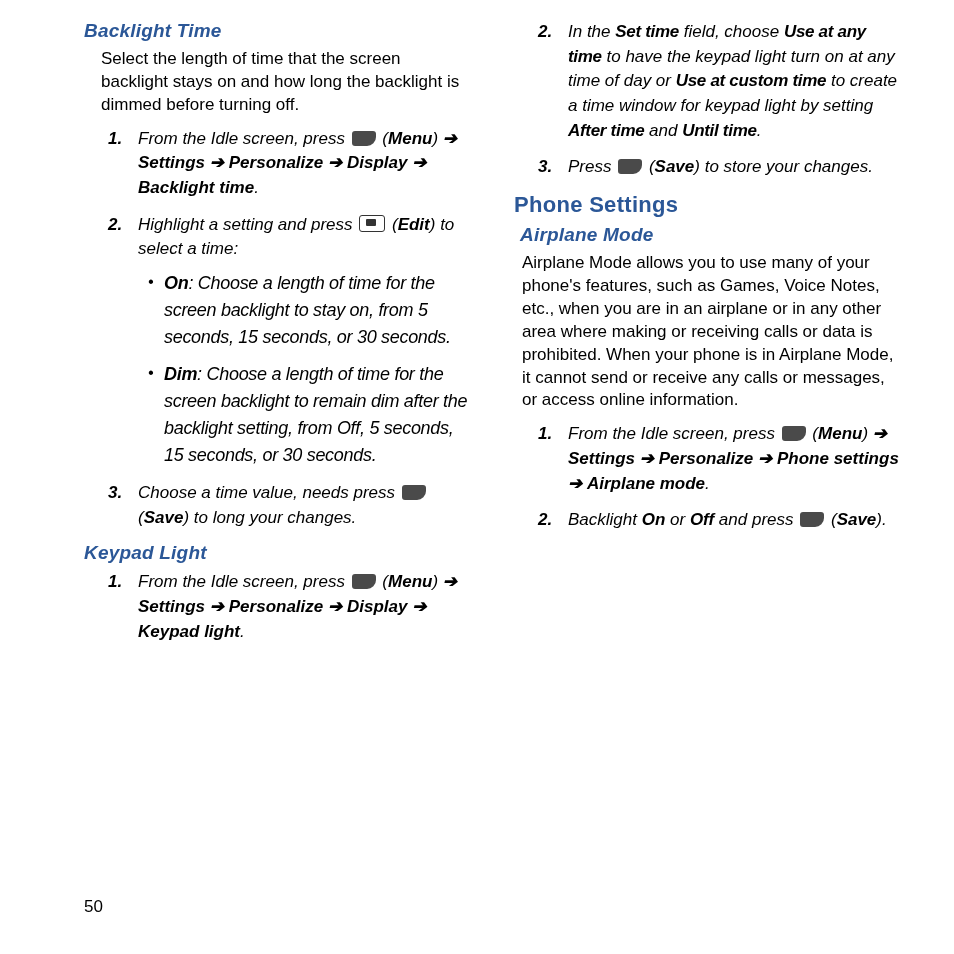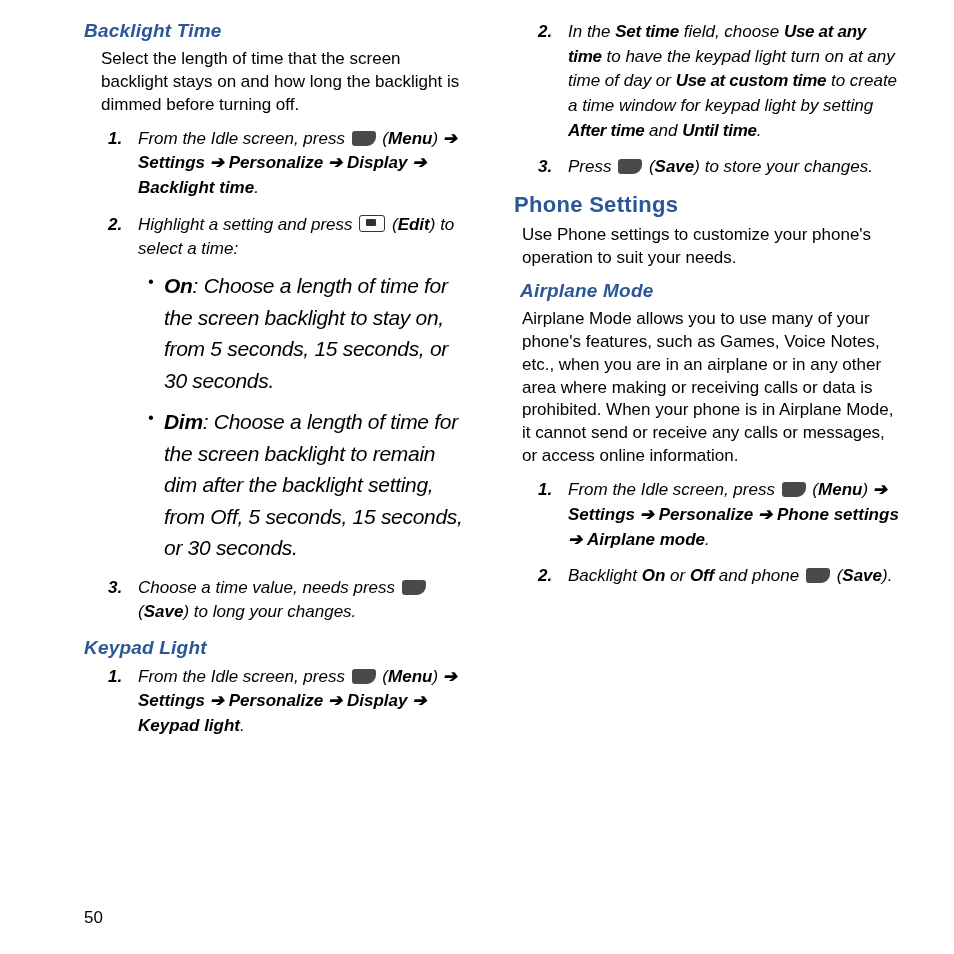--- a/index.html
+++ b/index.html
@@ -76,21 +76,21 @@
     font-size: 17px;
   }
   ul.bullets {
     list-style: none;
     padding: 0;
     margin: 8px 0 0 10px;
   }
   ul.bullets > li {
     position: relative;
     padding-left: 16px;
-    font-size: 21px;
+    font-size: 18px;
     line-height: 1.5;
     margin-bottom: 10px;
     font-family: Arial, Helvetica, sans-serif;
   }
   ul.bullets > li::before {
     content: "•";
     position: absolute;
     left: 0;
     top: 0;
     font-size: 16px;
@@ -126,21 +126,21 @@
     height: 7px;
     background: #333;
     border-radius: 1px;
   }
   .arrow {
     font-weight: bold;
   }
   .page-num {
     position: absolute;
     left: 84px;
-    bottom: 26px;
+    bottom: 37px;
     font-size: 17px;
   }
 </style>
 </head>
 <body>
 
 <div class="page">
   <div class="columns">
 
     <div class="col">
@@ -187,36 +187,35 @@
       <ol class="steps" style="counter-reset: step 1; margin-left:24px;">
         <li>
           <span>In the </span><span class="b cond">Set time</span><span> field, choose </span><span class="b cond">Use at any time</span><span> to have the keypad light turn on at any time of day or </span><span class="b cond">Use at custom time</span><span> to create a time window for keypad light by setting </span><span class="b cond">After time</span><span> and </span><span class="b cond">Until time</span><span>.</span>
         </li>
         <li>
           <span>Press </span><span class="soft-icon"></span> (<span class="b">Save</span><span>) to store your changes.</span>
         </li>
       </ol>
 
       <h1 class="section">Phone Settings</h1>
-      <p class="intro2">Use Phone settings to customize your phone's operation to suit your needs.</p>
 
       <h2 class="heading" style="margin-left:6px;">Airplane Mode</h2>
       <p class="intro2">Airplane Mode allows you to use many of your phone's features, such as Games, Voice Notes, etc., when you are in an airplane or in any other area where making or receiving calls or data is prohibited. When your phone is in Airplane Mode, it cannot send or receive any calls or messages, or access online information.</p>
 
       <ol class="steps">
         <li>
           <span>From the Idle screen, press </span><span class="soft-icon"></span> (<span class="b">Menu</span>) <span class="arrow">➔</span>
           <span class="b">Settings</span> <span class="arrow">➔</span>
           <span class="b">Personalize</span> <span class="arrow">➔</span>
           <span class="b">Phone settings</span>
           <span class="arrow">➔</span>
           <span class="b">Airplane mode</span><span>.</span>
         </li>
         <li>
-          <span>Backlight </span><span class="b">On</span><span> or </span><span class="b">Off</span><span> and phone </span><span class="soft-icon"></span> (<span class="b">Save</span><span>).</span>
+          <span>Backlight </span><span class="b">On</span><span> or </span><span class="b">Off</span><span> and press </span><span class="soft-icon"></span> (<span class="b">Save</span><span>).</span>
         </li>
       </ol>
 
     </div>
   </div>
 
   <div class="page-num">50</div>
 </div>
 
 </body></html>

